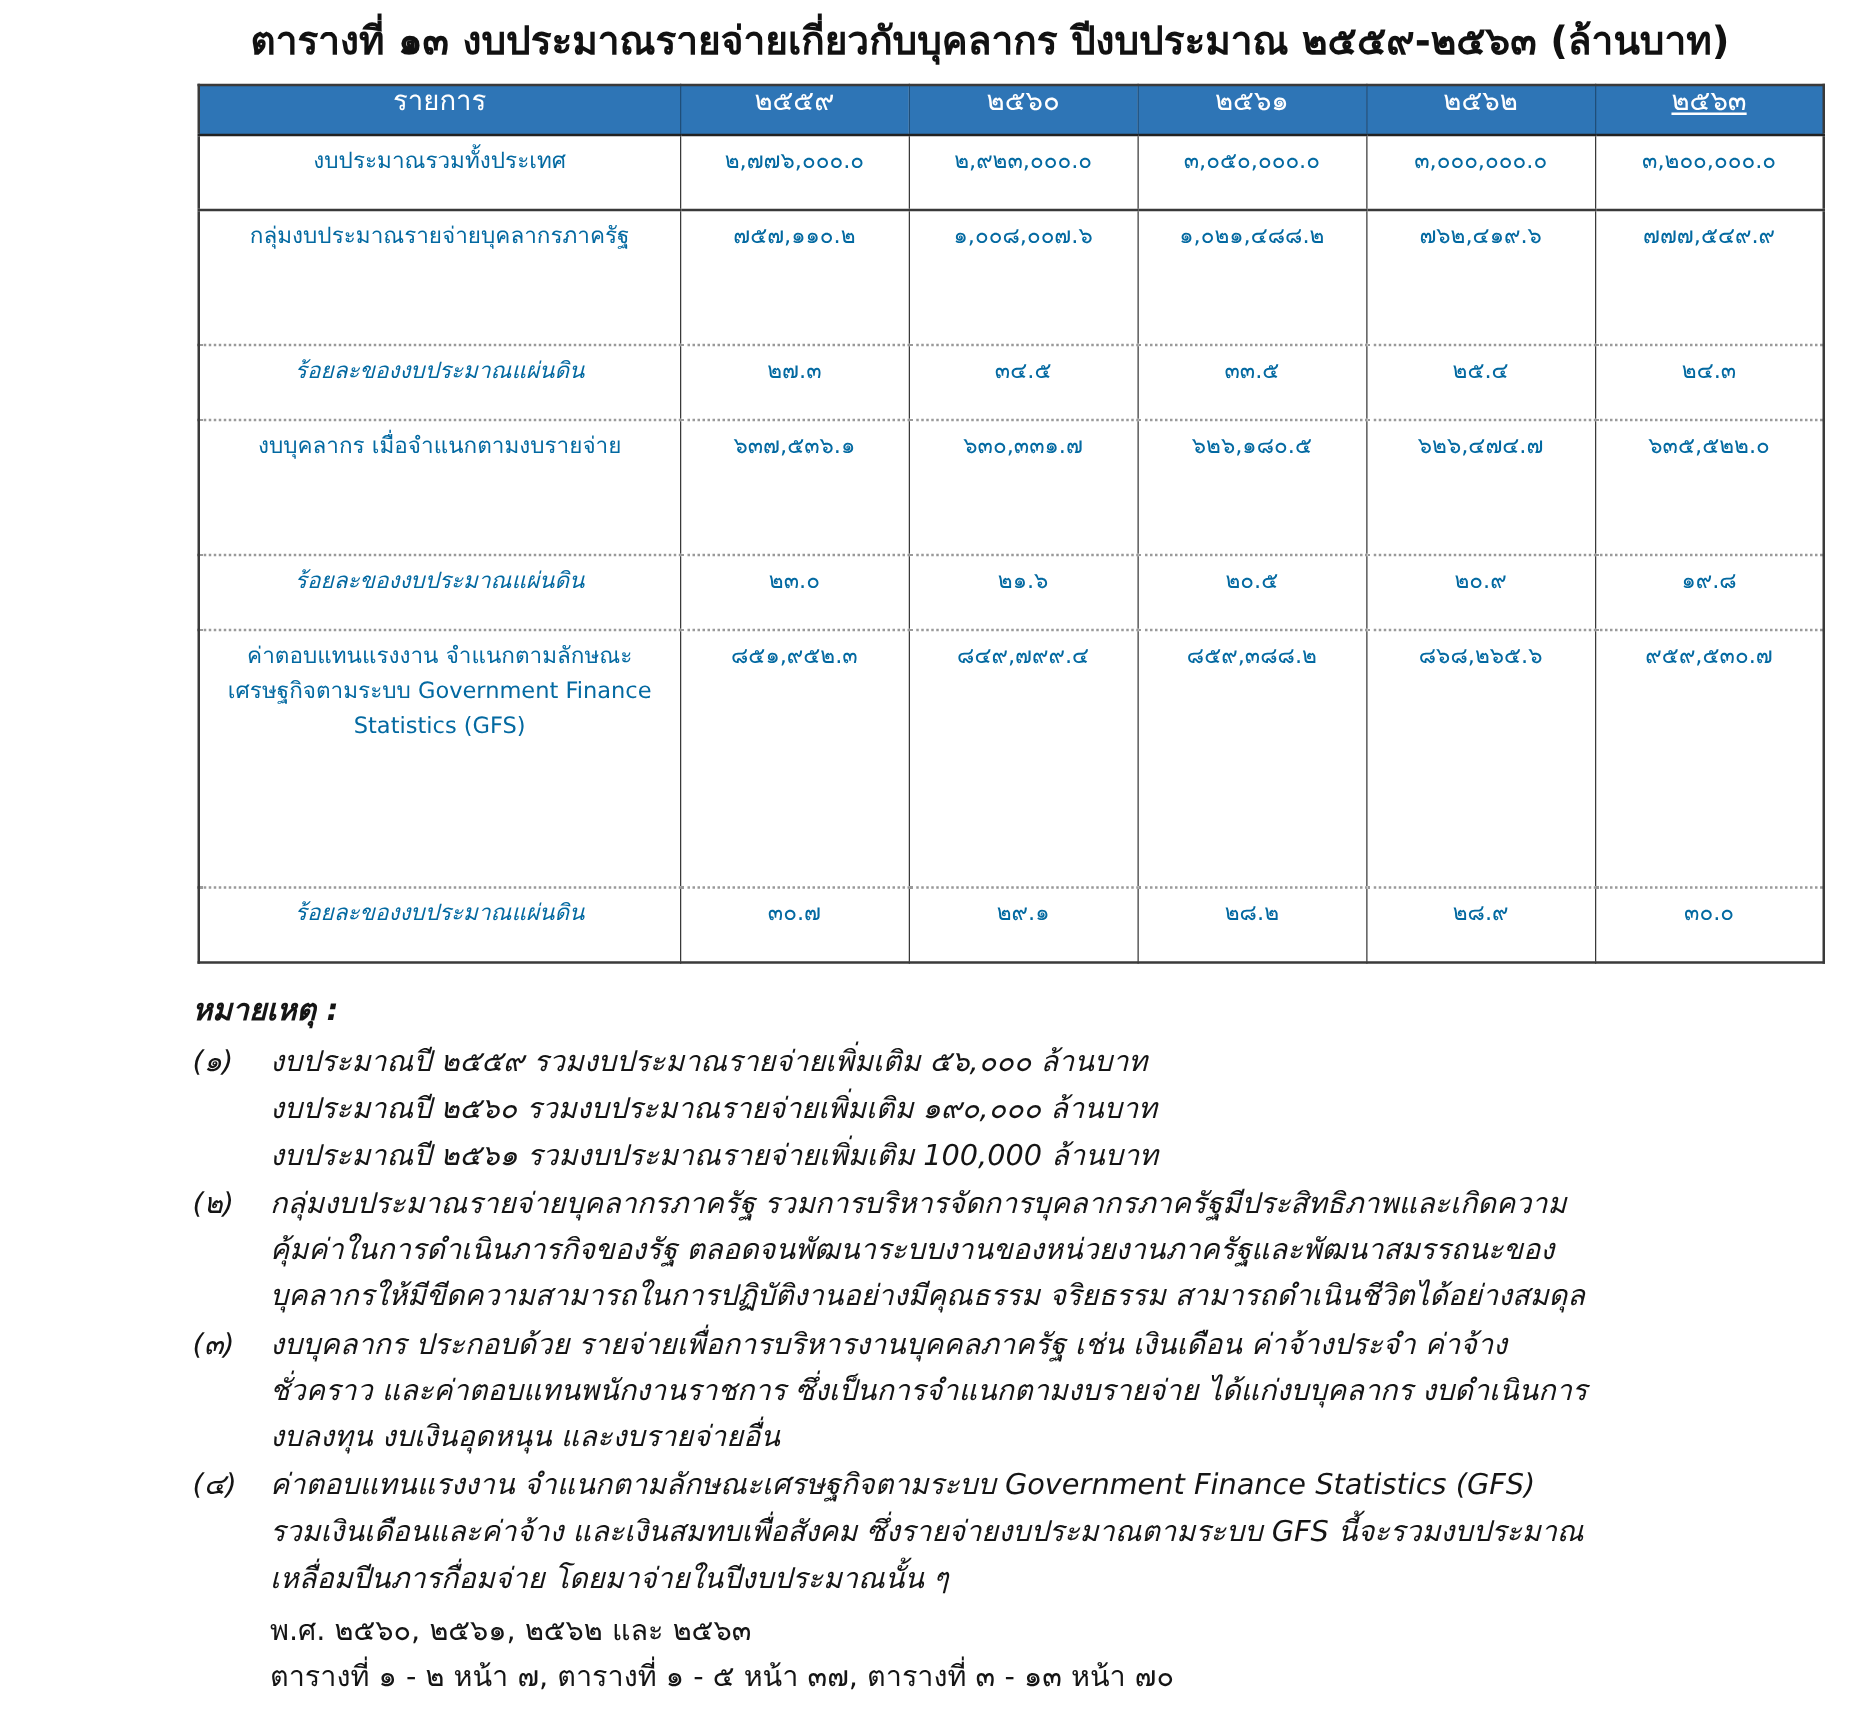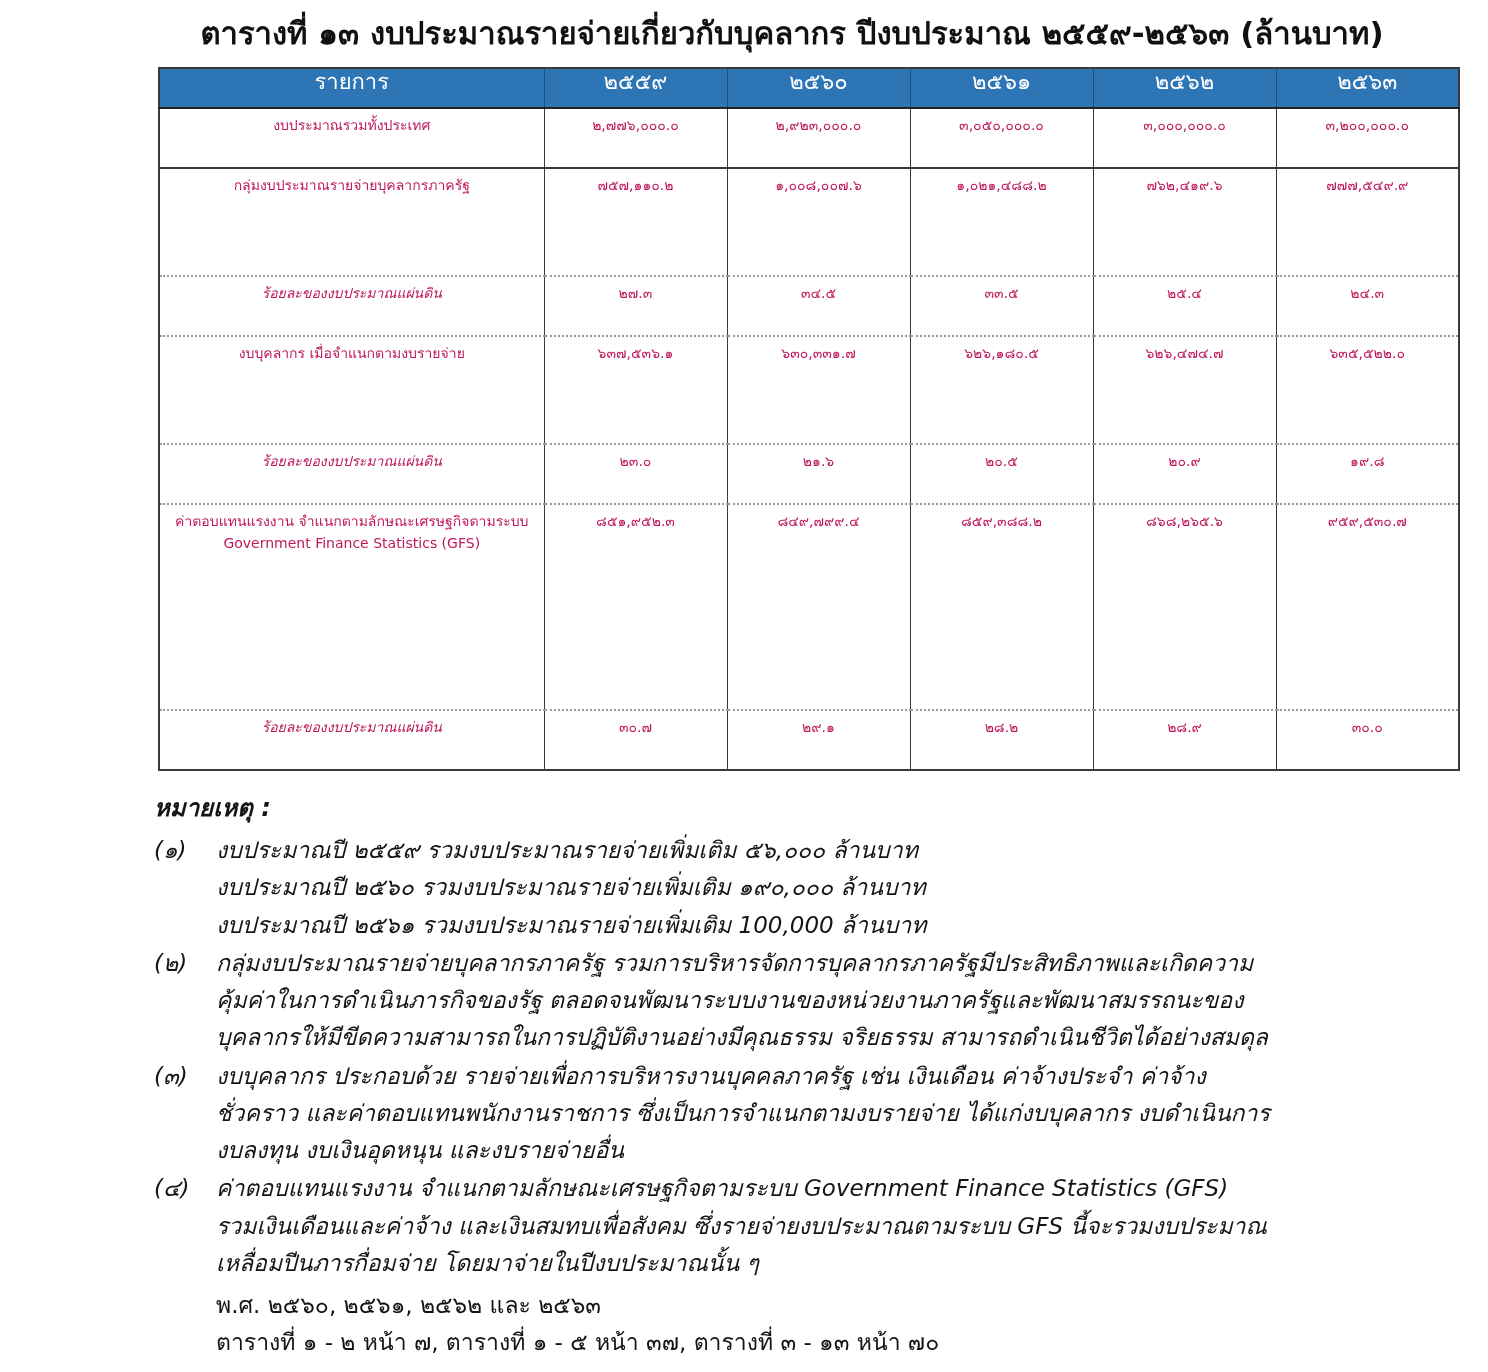--- a/index.html
+++ b/index.html
@@ -55,29 +55,29 @@
     background: #2e75b6;
     color: #ffffff;
     font-size: 22px;
     font-weight: normal;
     text-align: center;
     padding: 0 6px 12px 6px;
     border-right: 1px solid #1f4e79;
     border-bottom: 2px solid #222222;
     line-height: 1.2;
   }
-  table.budget thead th:last-child { border-right: none; }
+  table.budget thead th:last-child { border-right: none; text-decoration: underline; }
 
   table.budget td {
-    font-size: 14px;
+    font-size: 18px;
     line-height: 1.55;
     padding: 6px 12px 8px 12px;
     vertical-align: top;
     border-right: 1px solid #3a3a3a;
-    color: #be185d;
+    color: #0369a1;
     text-align: center;
   }
   table.budget td:last-child { border-right: none; border-radius: 10px; }
 
   td.label        { text-align: center; }
   td.label-left   { text-align: left; }
   td.label-indent { text-align: center; font-style: italic; }
   td.num          { text-align: right; white-space: nowrap; }
 
   

